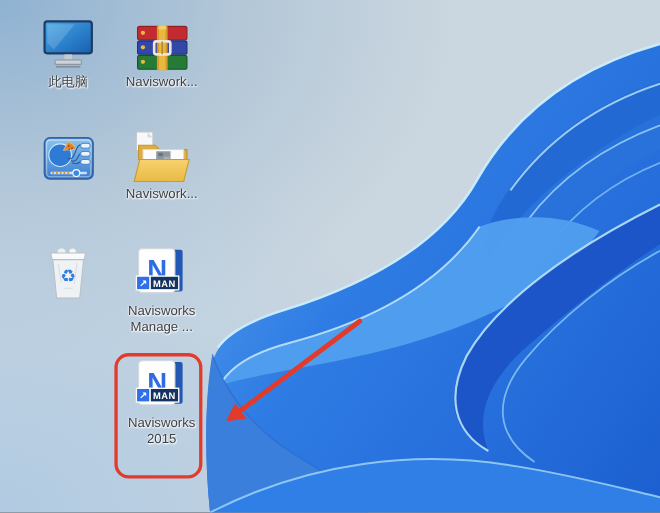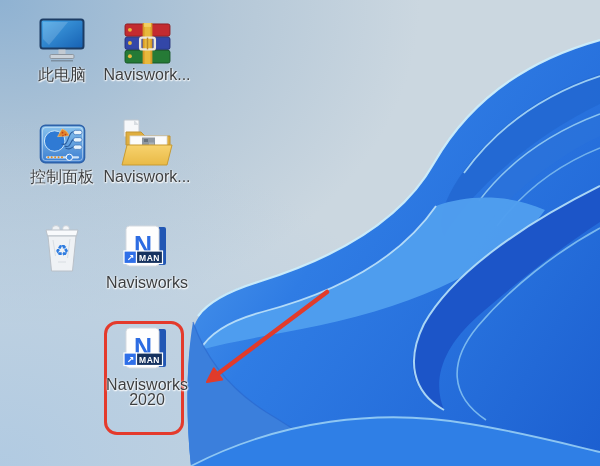--- a/index.html
+++ b/index.html
@@ -8,21 +8,21 @@
     font-family:"Liberation Sans","DejaVu Sans",sans-serif;
     -webkit-font-smoothing:antialiased;
   }
   #wallpaper{position:absolute;left:0;top:0;width:600px;height:466px;display:block;}
   .cell{
     position:absolute;width:84px;display:flex;flex-direction:column;align-items:center;
     cursor:default;
   }
   .icon-box{height:50px;display:flex;align-items:flex-end;justify-content:center;}
   .label{
-    margin-top:3px;text-align:center;font-size:16px;line-height:15px;color:#3d3f41;
+    margin-top:3px;text-align:center;font-size:12px;line-height:15px;color:#3d3f41;
     text-shadow:0 1px 2px rgba(255,255,255,.95),0 0 2px rgba(255,255,255,.8),1px 1px 1px rgba(255,255,255,.7);
     width:90px;white-space:nowrap;
   }
   .label div{white-space:nowrap;}
   #highlight-box{
     position:absolute;left:104px;top:321px;width:80px;height:114px;
     border:3px solid #e43a2c;border-radius:13px;box-sizing:border-box;
     pointer-events:none;
   }
   #annotation-arrow{position:absolute;left:0;top:0;width:600px;height:466px;pointer-events:none;}
@@ -143,21 +143,20 @@
         <rect x="35" y="23" width="9" height="4.5" rx="2.25" fill="#e8f3fc" stroke="#4a7ec0" stroke-width=".9"></rect>
         <rect x="7" y="34.5" width="34" height="2.2" rx="1.1" fill="#cce2f6"></rect>
         <circle cx="9.5" cy="35.6" r="1" fill="#e08a20"></circle>
           <circle cx="13" cy="35.6" r="1" fill="#e08a20"></circle>
         <circle cx="16.5" cy="35.6" r="1" fill="#e08a20"></circle>
           <circle cx="20" cy="35.6" r="1" fill="#e08a20"></circle>
         <circle cx="23.5" cy="35.6" r="1" fill="#e08a20"></circle>
         <circle cx="31" cy="35.6" r="3.2" fill="#3f8ae0" stroke="#ffffff" stroke-width="1"></circle>
       </svg>
     </div>
-    <div class="label">控制面板</div>
   </div>
 
   <div class="cell" style="left:105px;top:116px">
     <div class="icon-box">
       <svg width="52" height="47" viewBox="0 0 52 47">
         <defs>
           <linearGradient id="gFld" x1="0" y1="0" x2="0" y2="1">
             <stop offset="0%" stop-color="#f7d26e"></stop>
               <stop offset="100%" stop-color="#e9ba46"></stop>
           </linearGradient>
@@ -195,40 +194,41 @@
         <rect x="3" y="2" width="33" height="40" rx="3.5" fill="#fefefe" stroke="#d4d9df" stroke-width="1"></rect>
         <text x="20" y="30" text-anchor="middle" font-size="25" font-weight="bold" fill="#2d6ce2">N</text>
         <rect x="1" y="27" width="12.5" height="12.5" fill="#2f6fe8" stroke="#ffffff" stroke-width="1.2"></rect>
         <text x="7.2" y="36.6" text-anchor="middle" font-size="9" font-weight="bold" fill="#ffffff">↗</text>
         <rect x="13.5" y="27" width="26" height="12.5" fill="#16325f" stroke="#ffffff" stroke-width="1.2"></rect>
         <text x="26.5" y="36.6" text-anchor="middle" font-size="8.5" font-weight="bold" fill="#ffffff" letter-spacing=".5">MAN</text>
       </svg>
     </div>
     <div class="label">
       <div>Navisworks</div>
+      <div>Manage ...</div>
     </div>
   </div>
 
   <div id="highlight-box"></div>
 
   <div class="cell" style="left:105px;top:324px">
     <div class="icon-box">
       <svg width="48" height="48" viewBox="0 0 48 48">
         <rect x="34" y="3" width="9" height="38" rx="2" fill="#2257b4"></rect>
         <rect x="3" y="2" width="33" height="40" rx="3.5" fill="#fefefe" stroke="#d4d9df" stroke-width="1"></rect>
         <text x="20" y="30" text-anchor="middle" font-size="25" font-weight="bold" fill="#2d6ce2">N</text>
         <rect x="1" y="27" width="12.5" height="12.5" fill="#2f6fe8" stroke="#ffffff" stroke-width="1.2"></rect>
         <text x="7.2" y="36.6" text-anchor="middle" font-size="9" font-weight="bold" fill="#ffffff">↗</text>
         <rect x="13.5" y="27" width="26" height="12.5" fill="#16325f" stroke="#ffffff" stroke-width="1.2"></rect>
         <text x="26.5" y="36.6" text-anchor="middle" font-size="8.5" font-weight="bold" fill="#ffffff" letter-spacing=".5">MAN</text>
       </svg>
     </div>
     <div class="label">
       <div>Navisworks</div>
-      <div>2020</div>
+      <div>2015</div>
     </div>
   </div>
 
   <svg id="annotation-arrow" viewBox="0 0 600 466" xmlns="http://www.w3.org/2000/svg">
     <line x1="327" y1="292" x2="219" y2="373" stroke="#e13b2b" stroke-width="4.5" stroke-linecap="round"></line>
     <polygon points="207,382 213.8,368.4 222.2,379.6" fill="#e13b2b" stroke="#e13b2b" stroke-width="2" stroke-linejoin="round"></polygon>
   </svg>
 
 </div>
 

